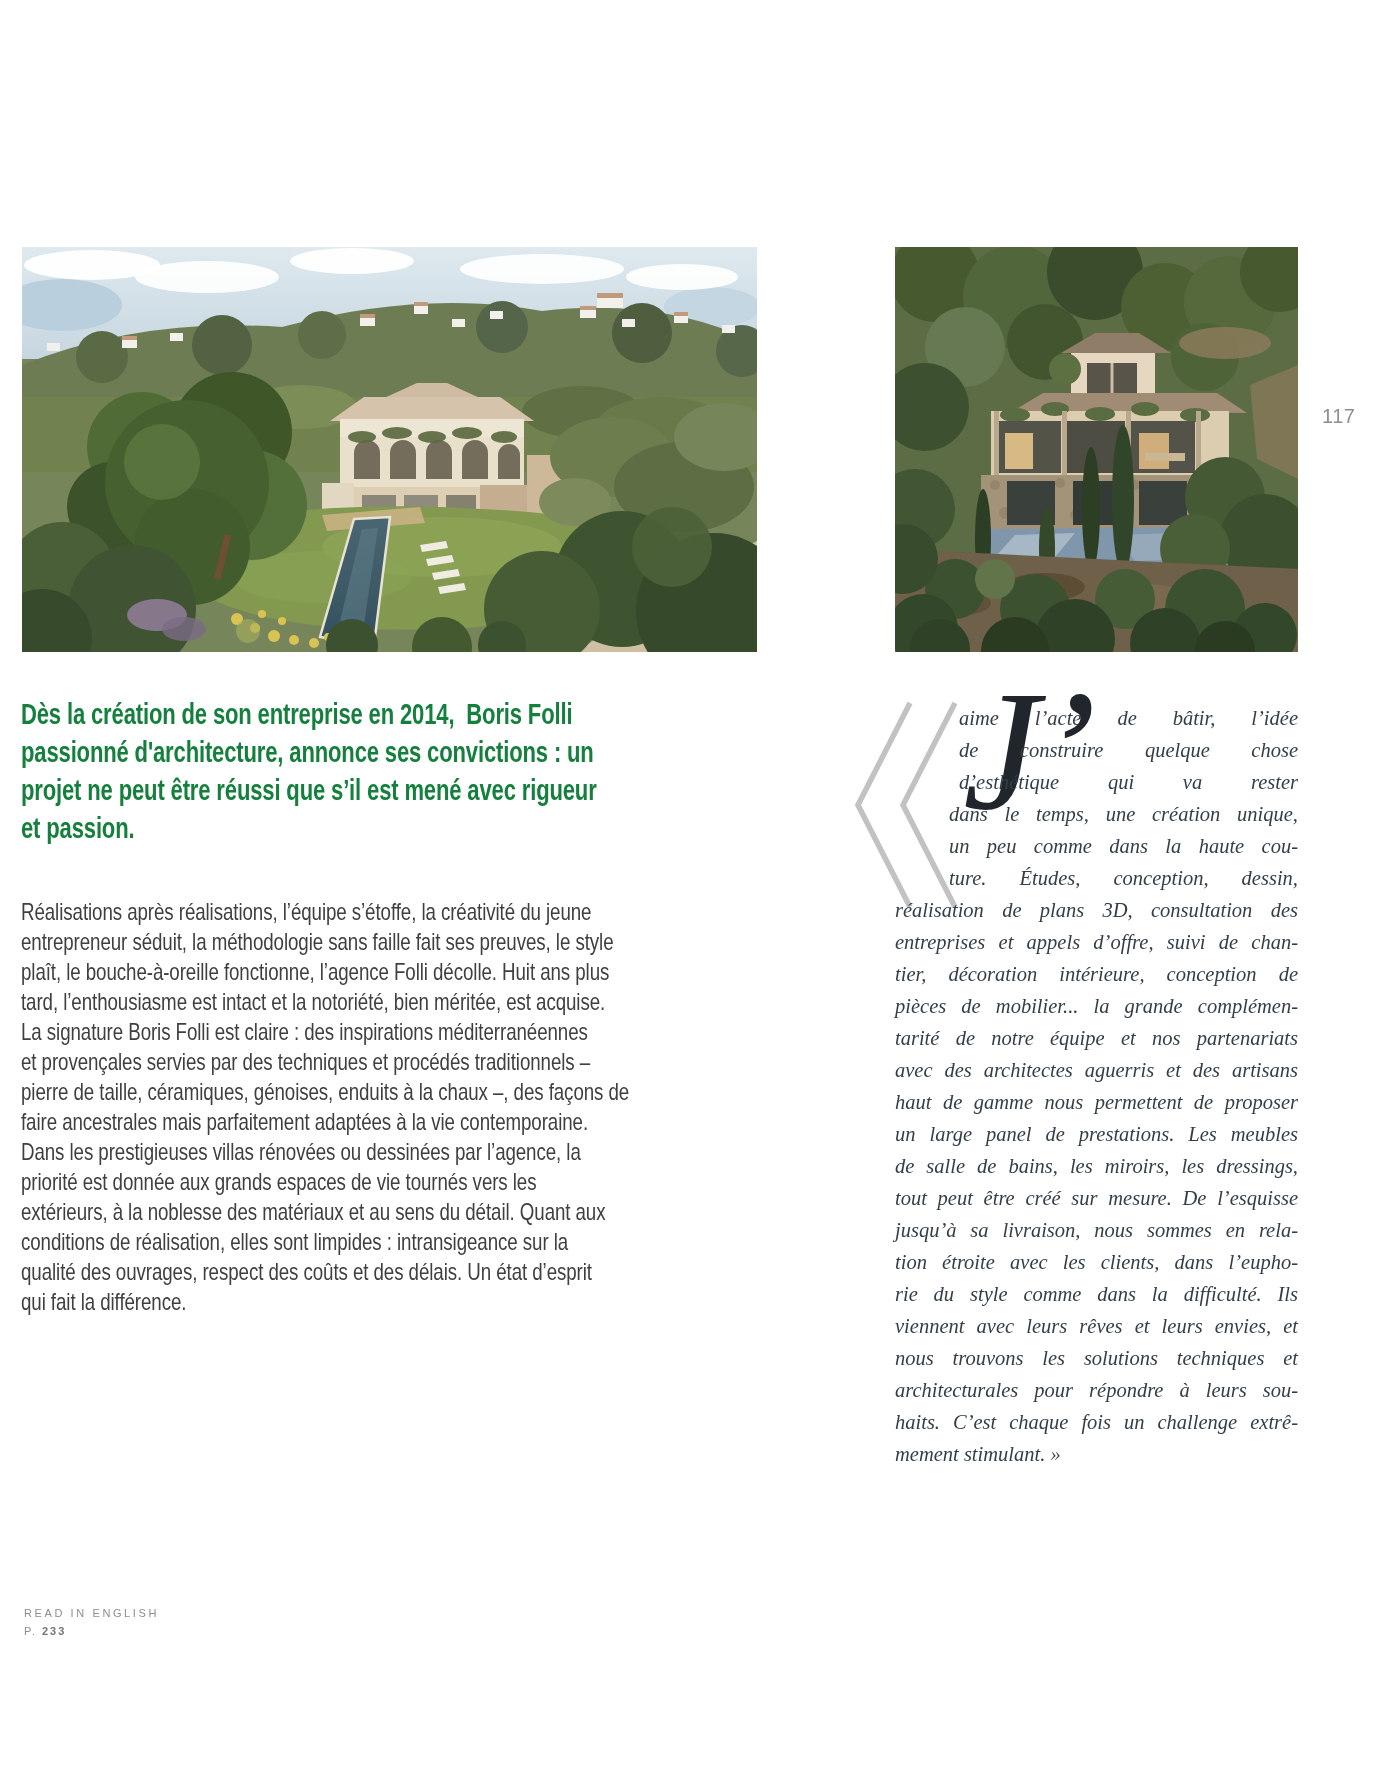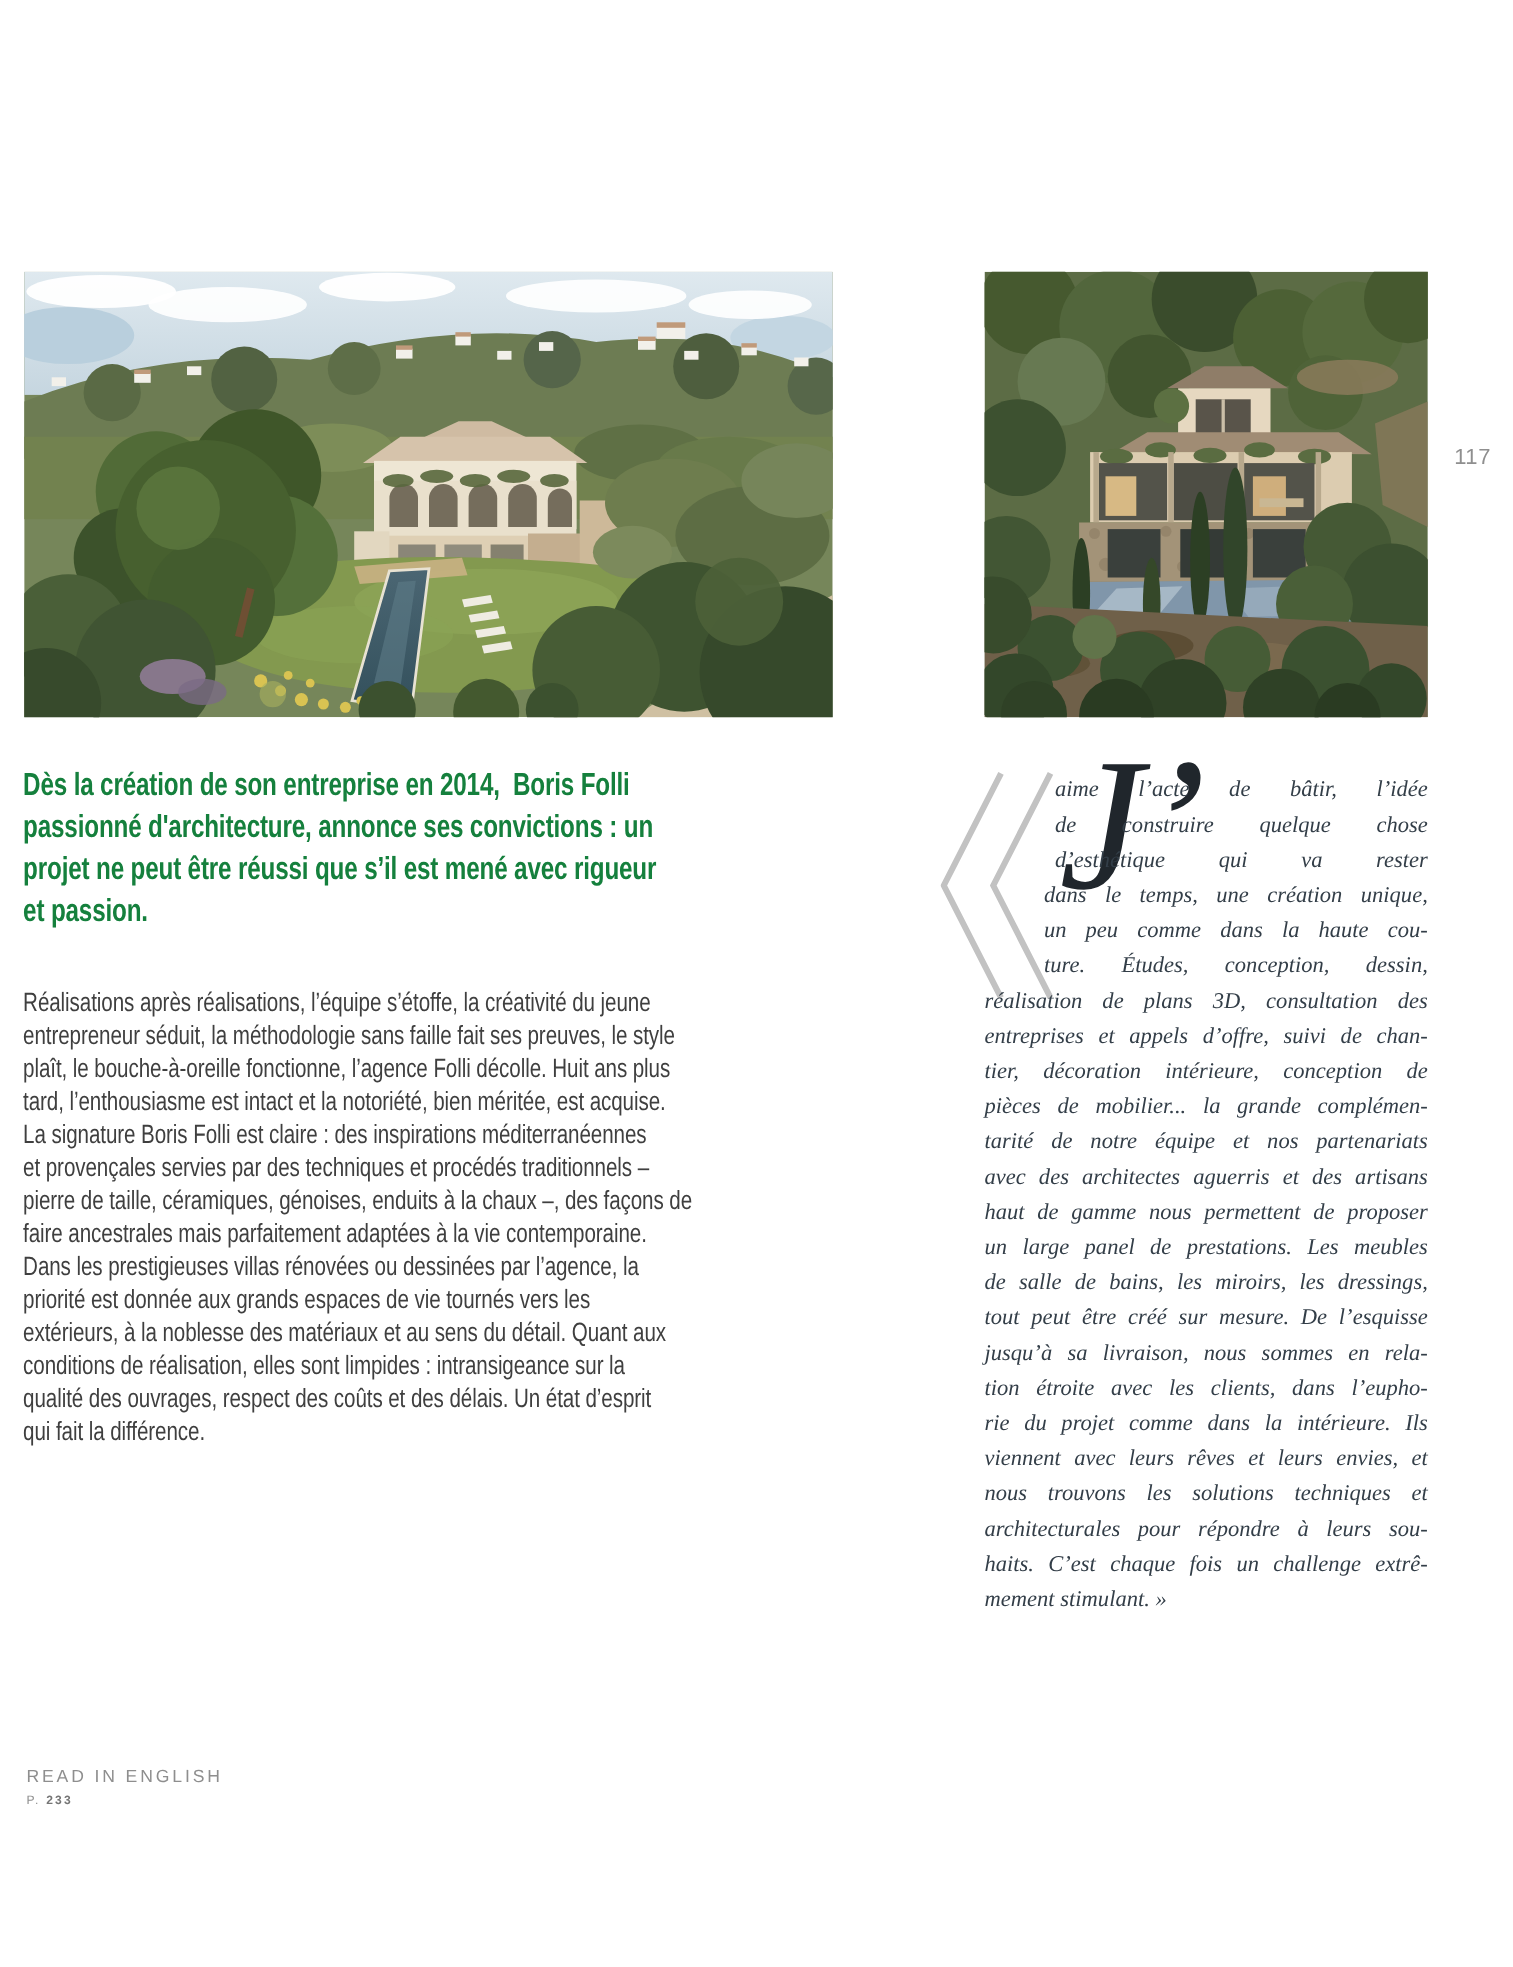--- a/index.html
+++ b/index.html
@@ -41,21 +41,21 @@
   }
   .quote-line{
     font-size:20.5px;line-height:32px;
     text-align:justify;text-align-last:justify;
   }
   .quote .line-0,.quote .line-1,.quote .line-2{margin-left:64px;}
   .quote .line-3,.quote .line-4,.quote .line-5{margin-left:54px;}
   .quote .line-23{text-align-last:left;}
 
   .footer{position:absolute;left:24px;top:1607px;color:#8e8e8e;}
-  .read-english{font-size:16px;letter-spacing:2.6px;}
+  .read-english{font-size:11px;letter-spacing:2.6px;}
   .page-ref{font-size:11px;letter-spacing:2px;margin-top:6px;}
   .page-ref .bold{font-weight:bold;color:#757575;margin-left:5px;}
 </style>
 </head>
 <body>
 
 <div class="page">
 
   <svg class="photo photo-left" width="735" height="405" viewBox="0 0 735 405" role="img">
     <defs>
@@ -333,21 +333,21 @@
       <div class="quote-line line-8">tier, décoration intérieure, conception de</div>
       <div class="quote-line line-9">pièces de mobilier... la grande complémen-</div>
       <div class="quote-line line-10">tarité de notre équipe et nos partenariats</div>
       <div class="quote-line line-11">avec des architectes aguerris et des artisans</div>
       <div class="quote-line line-12">haut de gamme nous permettent de proposer</div>
       <div class="quote-line line-13">un large panel de prestations. Les meubles</div>
       <div class="quote-line line-14">de salle de bains, les miroirs, les dressings,</div>
       <div class="quote-line line-15">tout peut être créé sur mesure. De l’esquisse</div>
       <div class="quote-line line-16">jusqu’à sa livraison, nous sommes en rela-</div>
       <div class="quote-line line-17">tion étroite avec les clients, dans l’eupho-</div>
-      <div class="quote-line line-18">rie du projet comme dans la intérieure. Ils</div>
+      <div class="quote-line line-18">rie du style comme dans la difficulté. Ils</div>
       <div class="quote-line line-19">viennent avec leurs rêves et leurs envies, et</div>
       <div class="quote-line line-20">nous trouvons les solutions techniques et</div>
       <div class="quote-line line-21">architecturales pour répondre à leurs sou-</div>
       <div class="quote-line line-22">haits. C’est chaque fois un challenge extrê-</div>
       <div class="quote-line line-23">mement stimulant. »</div>
     </div>
 
   <div class="footer">
     <div class="read-english">READ IN ENGLISH</div>
     <div class="page-ref">

